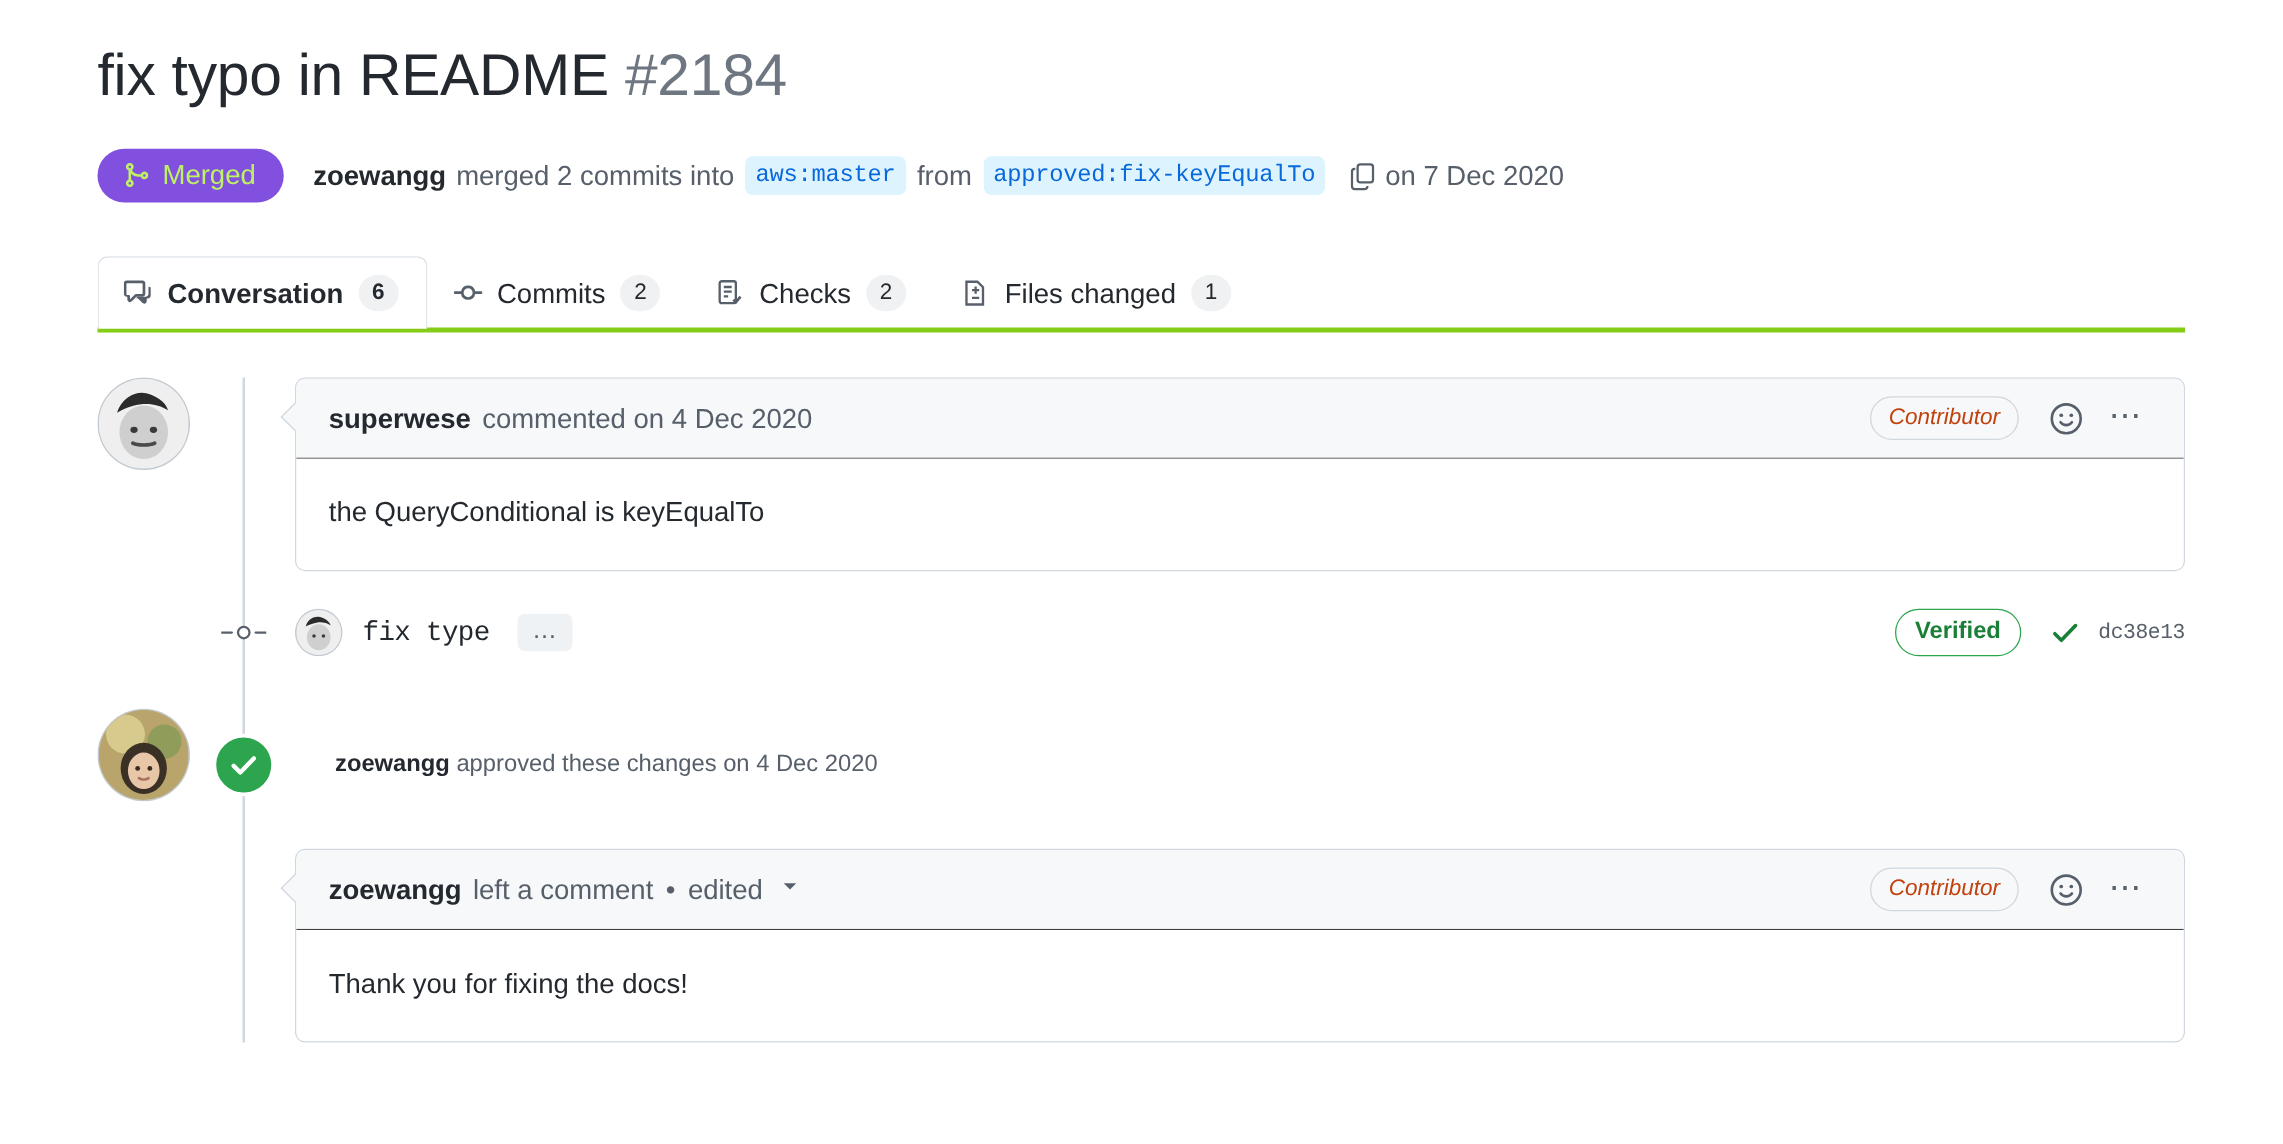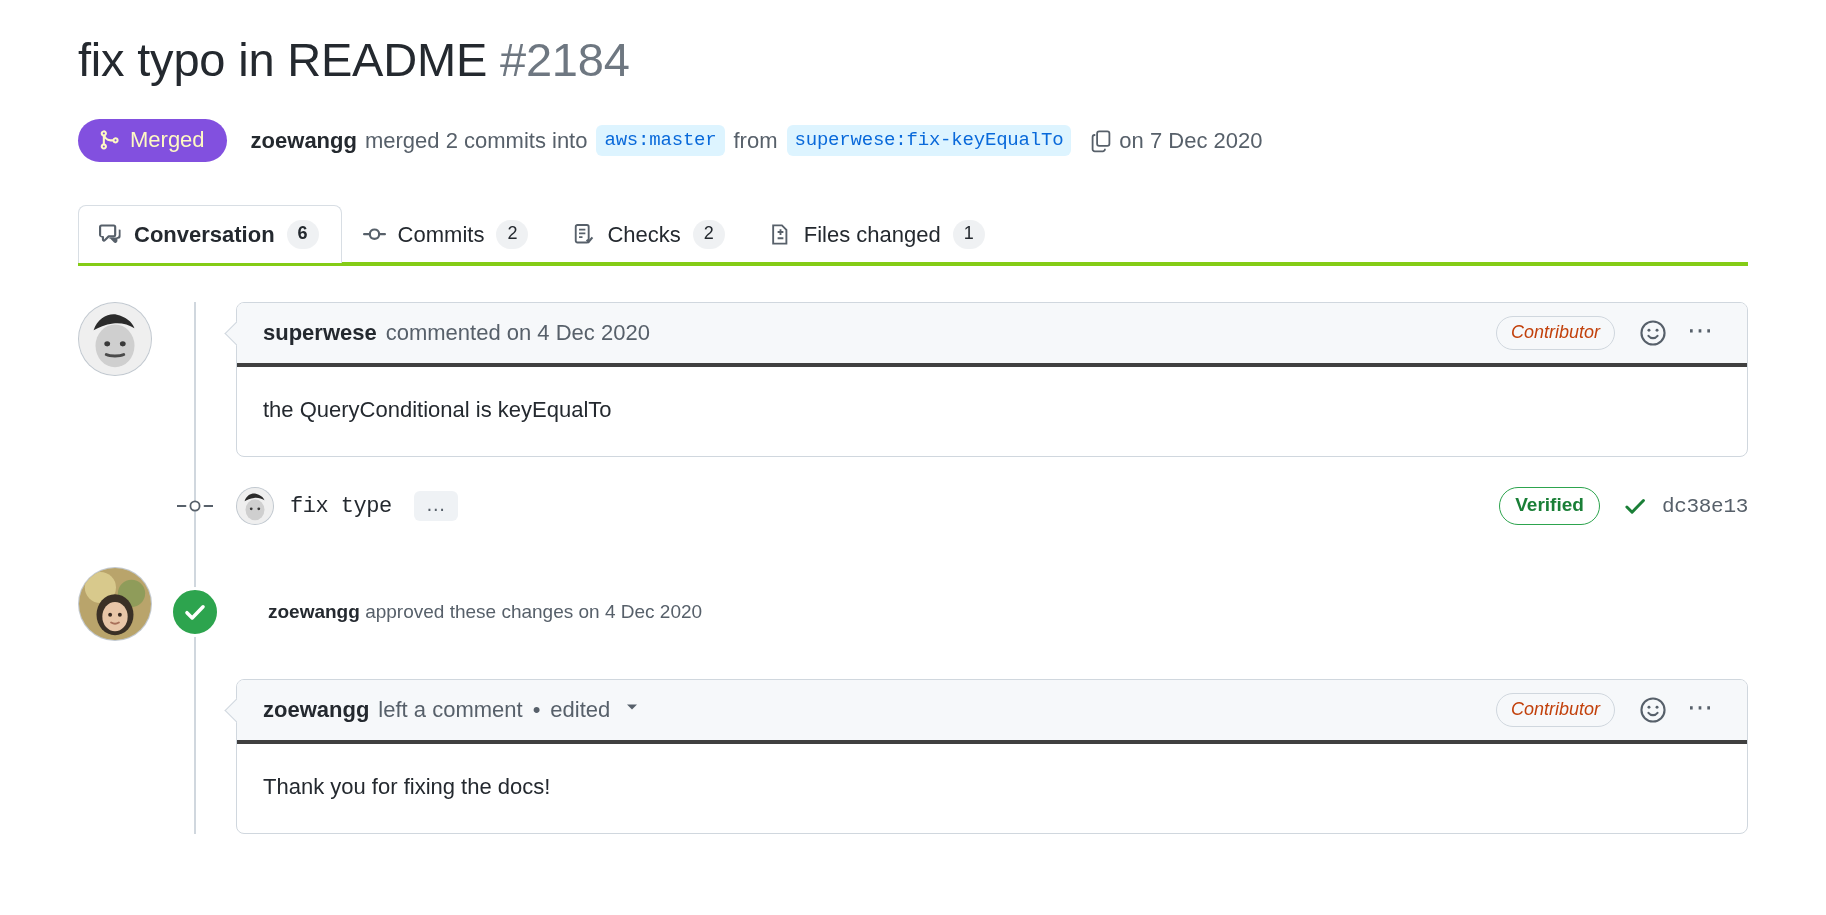--- a/index.html
+++ b/index.html
@@ -30,21 +30,21 @@
     align-items: center;
     margin-top: 24px;
     gap: 0;
     white-space: nowrap;
   }
   .badge-merged {
     display: inline-flex;
     align-items: center;
     gap: 10px;
     background: #8250df;
-    color: #fef9c3;
+    color: #bef264;
     border-radius: 2em;
     padding: 10px 22px 11px 20px;
     font-size: 22px;
     font-weight: 500;
     line-height: 1;
   }
   .badge-merged svg { display: block; }
   .meta {
     font-size: 22px;
     color: #57606a;
@@ -147,21 +147,21 @@
     position: absolute;
     left: -9px; top: 22px;
     width: 16px; height: 16px;
     background: #f6f8fa;
     border-left: 1px solid #d0d7de;
     border-bottom: 1px solid #d0d7de;
     transform: rotate(45deg);
   }
   .c-head {
     background: #f6f8fa;
-    border-bottom: 4px solid #404040;
+    border-bottom: 1px solid #404040;
     border-top-left-radius: 7px;
     border-top-right-radius: 7px;
     display: flex;
     align-items: center;
     padding: 0 22px 0 26px;
     height: 64px;
     font-size: 22px;
     color: #57606a;
     position: relative;
     z-index: 1;
@@ -240,21 +240,21 @@
     border: 1px solid #2da44e;
     color: #1a7f37;
     border-radius: 2em;
     font-size: 19px;
     font-weight: 600;
     padding: 5px 15px 6px;
     line-height: 1.3;
   }
   .sha {
     font-family: "Liberation Mono", monospace;
-    font-size: 21px;
+    font-size: 17px;
     color: #57606a;
     margin-left: 14px;
     letter-spacing: -0.3px;
   }
   .green-check { color: #1a7f37; margin-left: 22px; display:inline-flex; align-items:center; }
 
   
   .approve-row { display: flex; align-items: center; position: relative; height: 74px; }
   .approve-badge {
     position: absolute;
@@ -303,21 +303,21 @@
       </span>
       <span>Merged</span>
     </span>
 
     <span class="meta">
       <span class="user">zoewangg</span>
       <span class="sp"></span>
       <span>merged 2 commits into</span>
       <span class="branch">aws:master</span>
       <span>from</span>
-      <span class="branch">superwese:fix-keyEqualTo</span>
+      <span class="branch">approved:fix-keyEqualTo</span>
       <span class="copy-icon">
         <svg width="24" height="24" viewBox="0 0 16 16" fill="none" stroke="#57606a" stroke-width="1.2" aria-hidden="true">
           <rect x="5.4" y="1.6" width="8.2" height="9.6" rx="1.4"></rect>
           <path d="M10.6 13.2v.3a1.4 1.4 0 0 1-1.4 1.4H3.8a1.4 1.4 0 0 1-1.4-1.4V5.4A1.4 1.4 0 0 1 3.8 4h.4"></path>
         </svg>
       </span>
       <span>on 7 Dec 2020</span>
     </span>
   </div>
 

